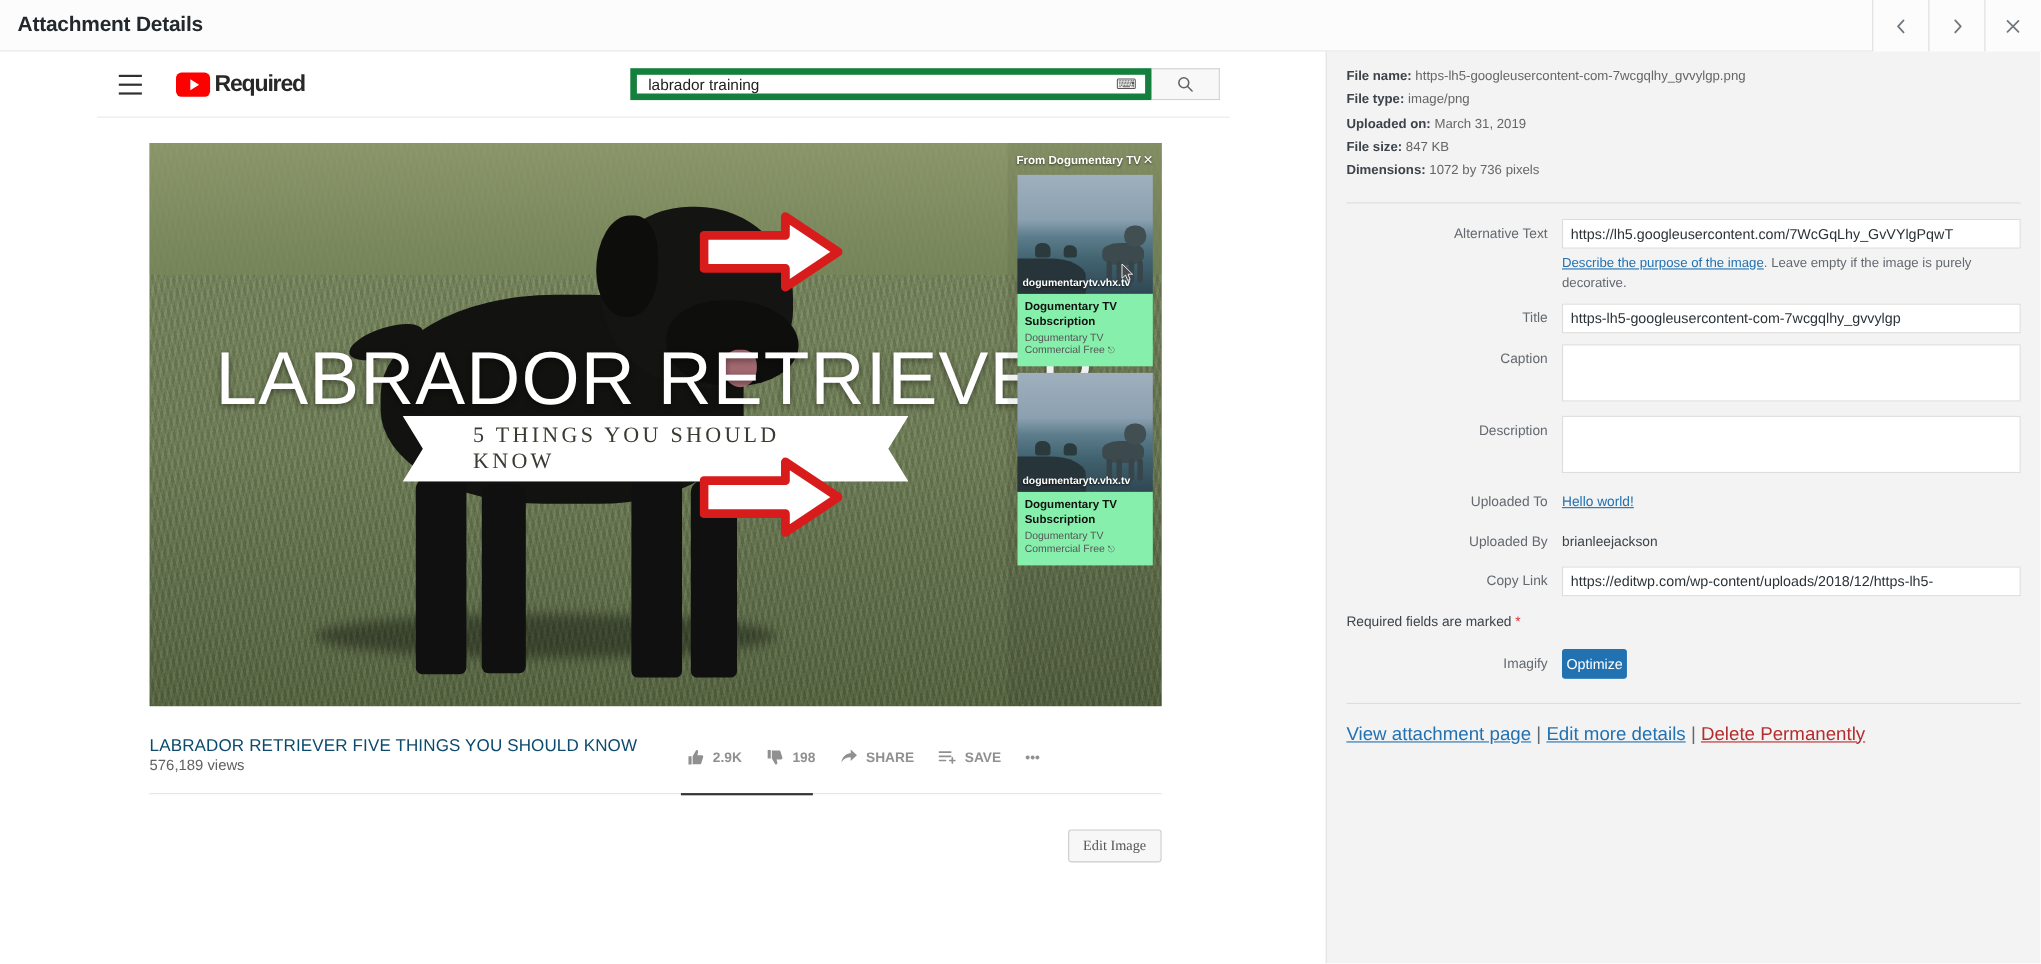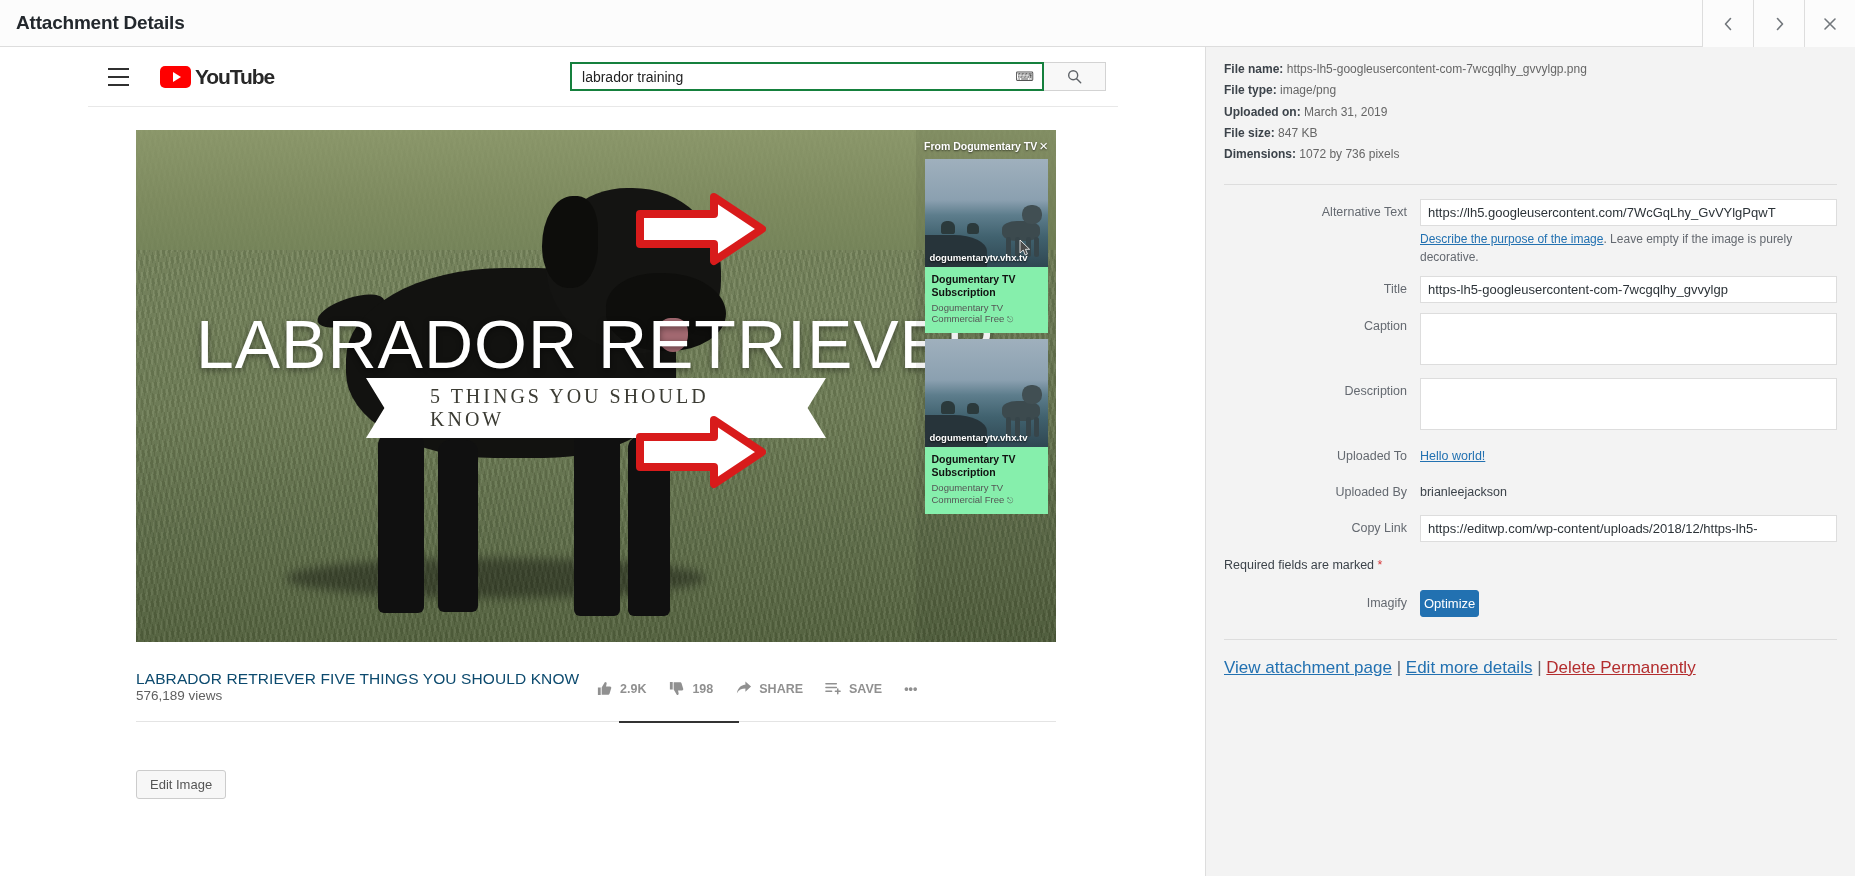--- a/index.html
+++ b/index.html
@@ -105,21 +105,21 @@
   }
   .yt-logo-text {
     font-size: 21px; font-weight: bold; color: #282828;
     letter-spacing: -1.1px; font-family: "Liberation Sans", sans-serif;
   }
   .yt-search-wrap {
     display: flex; margin-left: 296px;
   }
   .yt-search-box {
     width: 474px; height: 29px;
-    border: 2px solid #15803d;
+    border: 6px solid #15803d;
     background: #fff;
     display: flex; align-items: center;
     padding: 0 8px 0 10px;
     font-size: 14px; color: #222;
   }
   .yt-search-val { flex: 1; }
   .yt-keyboard-icon { color: #555; font-size: 13px; }
   .yt-search-btn {
     width: 62px; height: 29px;
     border: 1px solid #d3d3d3; border-left: none;
@@ -304,34 +304,34 @@
   
   .v-title {
     font-size: 15.5px; color: #0c4a6e; margin-top: 28px; letter-spacing: .1px;
   }
   .v-meta-row {
     display: flex; align-items: center; margin-top: 0;
     position: relative; width: 920px;
   }
   .v-views { font-size: 13.5px; color: #606060; }
   .v-actions {
-    position: absolute; left: 460px; top: -8px;
+    position: absolute; left: 488px; top: -8px;
     display: flex; align-items: center; gap: 22px;
     color: #909090; font-size: 12.5px; font-weight: bold; justify-content: center;
   }
   .v-act { display: flex; align-items: center; gap: 7px; cursor: pointer; }
   .v-act svg { display: block; }
   .v-divider {
     width: 920px; height: 1px; background: #e4e4e4; margin-top: 18px; position: relative;
   }
   .v-divider:before {
     content:""; position:absolute; left: 483px; top: 0; width: 120px; height: 2px; background:#333;
   }
   .edit-image-wrap {
-    width: 920px; text-align: left; margin-top: 48px;
+    width: 920px; text-align: right; margin-top: 32px; font-family: Liberation Serif, serif;
   }
   .edit-image-btn {
     display: inline-block;
     background: #f7f7f7;
     border: 1px solid #ccc;
     border-radius: 3px;
     color: #555;
     font-size: 13px;
     padding: 6px 13px;
     cursor: pointer;
@@ -417,21 +417,21 @@
     <div class="yt-shot">
 
       <div class="yt-topbar">
         <div class="yt-ham">
             <i></i>
             <i></i>
             <i></i>
           </div>
         <div class="yt-logo">
           <span class="yt-logo-mark"></span>
-          <span class="yt-logo-text">YouTube</span>
+          <span class="yt-logo-text">Required</span>
         </div>
         <div class="yt-search-wrap">
           <div class="yt-search-box">
             <span class="yt-search-val">labrador training</span>
             <span class="yt-keyboard-icon">⌨</span>
           </div>
           <div class="yt-search-btn">
             <svg width="15" height="15" viewBox="0 0 16 16" aria-hidden="true">
                 <circle cx="6.6" cy="6.6" r="4.8" fill="none" stroke="#5f6368" stroke-width="1.5"></circle>
                 <path d="M10.3 10.3 L14.6 14.6" stroke="#5f6368" stroke-width="1.5" stroke-linecap="round"></path>

